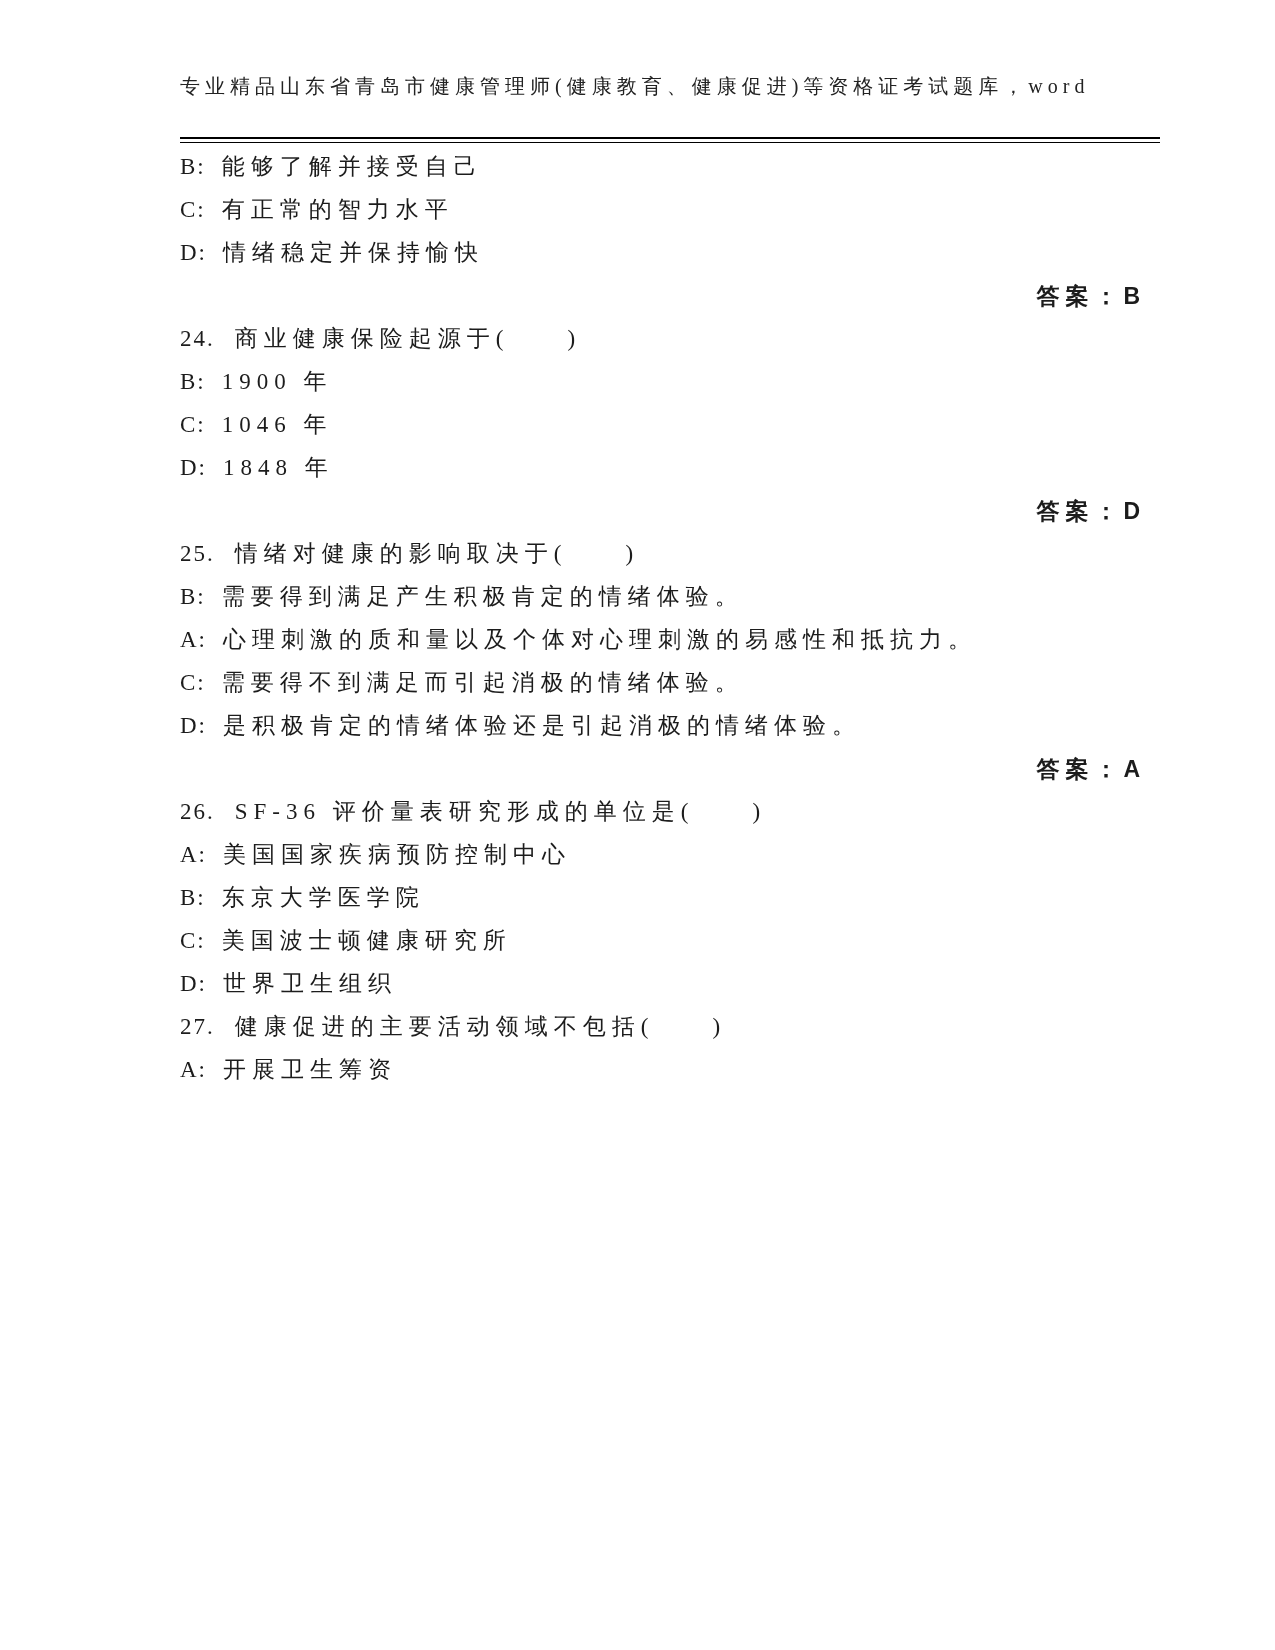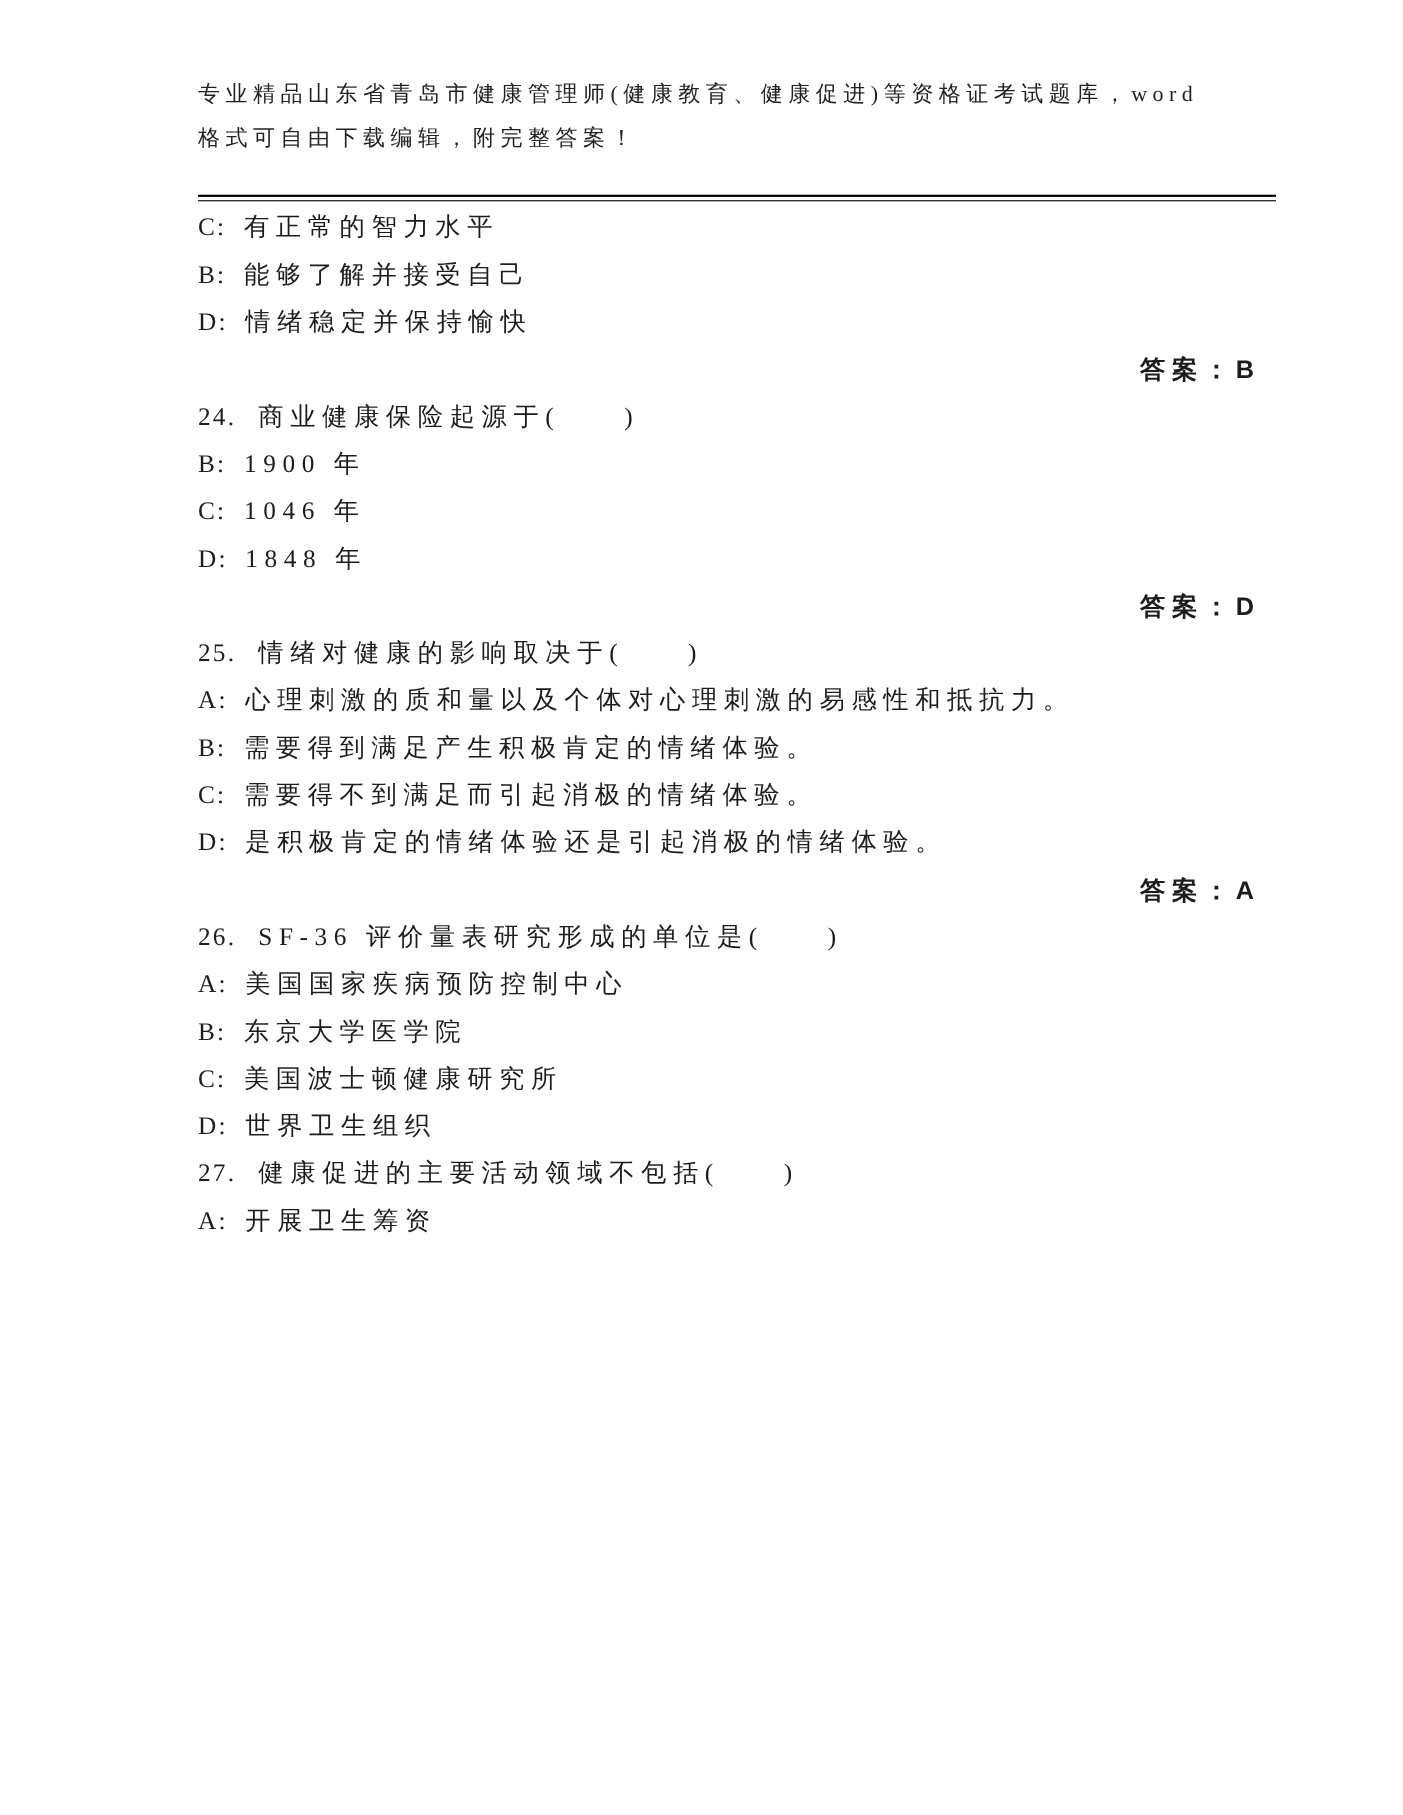--- a/index.html
+++ b/index.html
@@ -59,30 +59,29 @@
     text-align: right;
   }
   .answer .answer-value { letter-spacing: 2px; }
 </style>
 </head>
 <body>
 
 <div class="page">
   <div class="doc-header">
     <p>专业精品山东省青岛市健康管理师(健康教育、健康促进)等资格证考试题库，word</p>
-    <p>格式可自由下载编辑，附完整答案！</p>
   </div>
   <div class="header-rule"></div>
   <div class="questions" id="questions">
   <article class="question">
 
     <div class="options">
+  <p class="option"><span class="opt-label">B:</span><span class="opt-text">能够了解并接受自己</span></p>
+
   <p class="option"><span class="opt-label">C:</span><span class="opt-text">有正常的智力水平</span></p>
-
-  <p class="option"><span class="opt-label">B:</span><span class="opt-text">能够了解并接受自己</span></p>
 
   <p class="option"><span class="opt-label">D:</span><span class="opt-text">情绪稳定并保持愉快</span></p>
 </div>
     <p class="answer"><span class="answer-label">答案：</span><span class="answer-value">B</span></p>
   </article>
 
   <article class="question">
     <p class="q-title"><span class="q-num">24.</span><span class="q-text">商业健康保险起源于(　　)</span></p>
     <div class="options">
 
@@ -91,23 +90,23 @@
   <p class="option"><span class="opt-label">C:</span><span class="opt-text">1046 年</span></p>
 
   <p class="option"><span class="opt-label">D:</span><span class="opt-text">1848 年</span></p>
 </div>
     <p class="answer"><span class="answer-label">答案：</span><span class="answer-value">D</span></p>
   </article>
 
   <article class="question">
     <p class="q-title"><span class="q-num">25.</span><span class="q-text">情绪对健康的影响取决于(　　)</span></p>
     <div class="options">
+  <p class="option"><span class="opt-label">B:</span><span class="opt-text">需要得到满足产生积极肯定的情绪体验。</span></p>
+
   <p class="option"><span class="opt-label">A:</span><span class="opt-text">心理刺激的质和量以及个体对心理刺激的易感性和抵抗力。</span></p>
-
-  <p class="option"><span class="opt-label">B:</span><span class="opt-text">需要得到满足产生积极肯定的情绪体验。</span></p>
 
   <p class="option"><span class="opt-label">C:</span><span class="opt-text">需要得不到满足而引起消极的情绪体验。</span></p>
 
   <p class="option"><span class="opt-label">D:</span><span class="opt-text">是积极肯定的情绪体验还是引起消极的情绪体验。</span></p>
 </div>
     <p class="answer"><span class="answer-label">答案：</span><span class="answer-value">A</span></p>
   </article>
 
   <article class="question">
     <p class="q-title"><span class="q-num">26.</span><span class="q-text">SF-36 评价量表研究形成的单位是(　　)</span></p>

